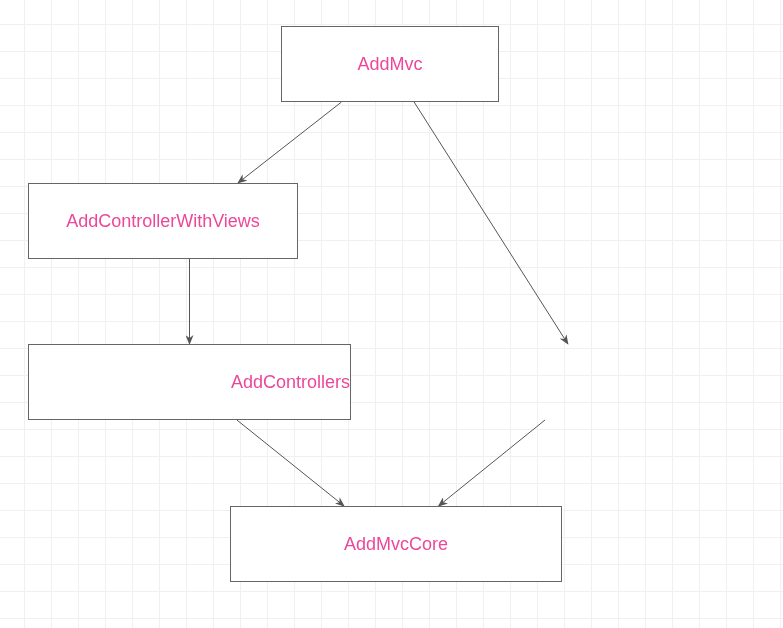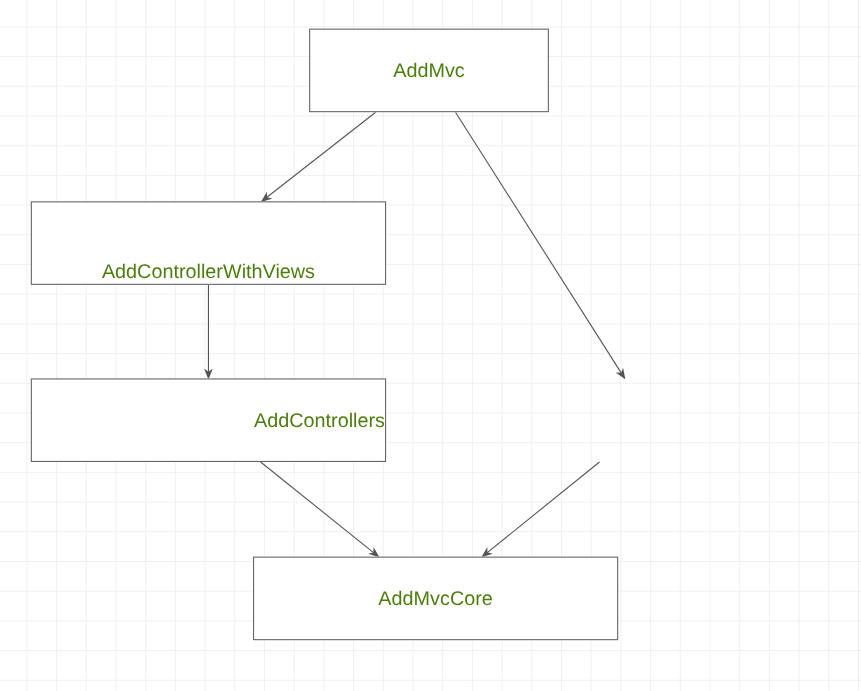--- a/index.html
+++ b/index.html
@@ -25,21 +25,21 @@
       inset: 0;
     }
     .node {
       position: absolute;
       border: 1px solid #666;
       background: #fff;
       display: flex;
       align-items: center;
       justify-content: center;
       font-size: 18px;
-      color: #4d7c0f;
+      color: #ec4899;
       text-align: center;
     }
     svg.edges {
       position: absolute;
       inset: 0;
       width: 100%;
       height: 100%;
       pointer-events: none;
     }
   </style>
@@ -62,21 +62,21 @@
         <line x1="189.5" y1="259.0" x2="189.5" y2="344.0" marker-end="url(#arrowhead)"></line>
         <line x1="236.9" y1="420.0" x2="344.1" y2="506.0" marker-end="url(#arrowhead)"></line>
         <line x1="545.0" y1="420.0" x2="438.5" y2="506.0" marker-end="url(#arrowhead)"></line>
       </g>
   </svg>
 
   <div class="node" style="left:281px; top:26px; width:218px; height:76px;">
     <span>AddMvc</span>
   </div>
 
-  <div class="node" style="left:28px; top:183px; width:323px; height:76px;align-items:flex-end;">
+  <div class="node" style="left:28px; top:183px; width:270px; height:76px;">
     <span>AddControllerWithViews</span>
   </div>
 
   <div class="node" style="left:28px; top:344px; width:323px; height:76px;justify-content:flex-end;">
     <span>AddControllers</span>
   </div>
 
 
   <div class="node" style="left:230px; top:506px; width:332px; height:76px;">
     <span>AddMvcCore</span>

